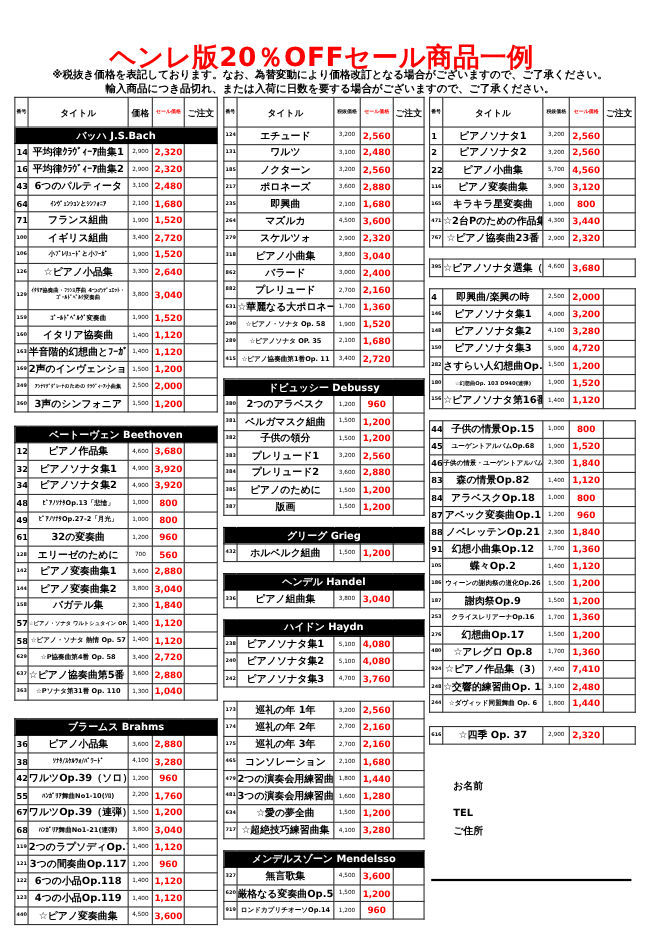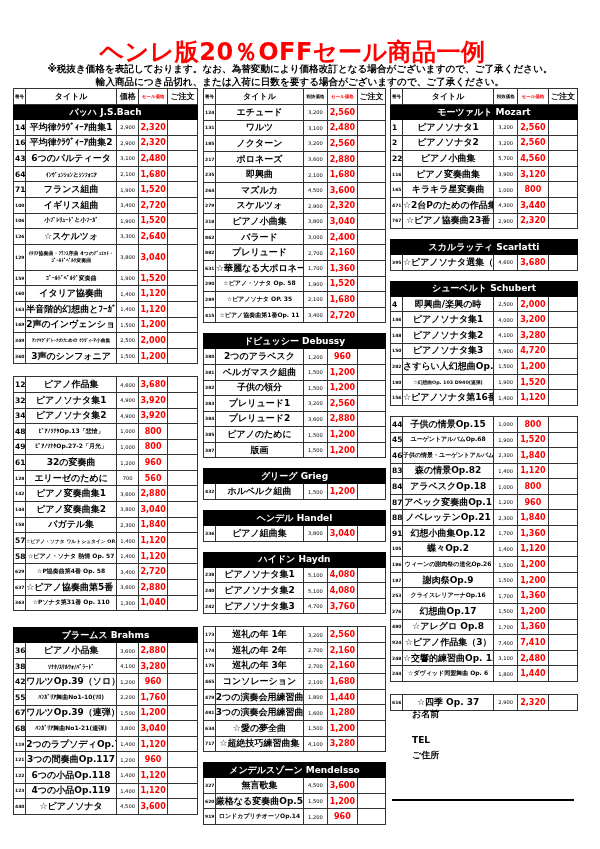--- a/index.html
+++ b/index.html
@@ -8,21 +8,21 @@
   .title { position: absolute; top: 38px; left: 0; width: 585px; text-align: center; color: #f00; font-size: 24px; font-weight: bold; letter-spacing: 0.5px; line-height: 28px; }
   .note { position: absolute; left: 0; width: 600px; text-align: center; font-size: 9.6px; font-weight: bold; line-height: 12px; }
   .note1 { top: 63px; }
   .note2 { top: 76px; }
   .col { position: absolute; top: 88px; }
   .col1 { left: 13px; width: 185px; }
   .col2 { left: 203px; width: 183px; }
   .col3 { left: 390px; width: 188px; }
   table { border-collapse: collapse; width: 100%; table-layout: fixed; }
   td { border: 1px solid #333; height: 15.6px; text-align: center; vertical-align: middle; white-space: nowrap; overflow: hidden; font-weight: bold; }
-  .hdr td { font-size: 8px; height: 16px; }
+  .hdr td { font-size: 8px; height: 27px; }
   .hdr td.num { font-size: 4.5px; }
   .hdr td.tx { font-size: 4.5px; }
   .hdr td.sx { font-size: 4.5px; color: #f00; }
   .sec td { background: #000; color: #fff; font-size: 9px; height: 15px; border-color: #000; }
   td.n { font-size: 7.5px; text-align: left; padding-left: 1px; }
   td.n.s { font-size: 4.5px; }
   td.t { font-size: 9px; }
   td.t.sm { font-size: 6px; }
   td.t.xs { font-size: 4.8px; }
   td.p { font-size: 5.2px; font-weight: normal; }
@@ -110,21 +110,21 @@
         </tr>
         <tr>
           <td class="n s">106</td>
           <td class="t sm">小ﾌﾟﾚﾘｭｰﾄﾞと小ﾌｰｶﾞ</td>
           <td class="p">1,900</td>
           <td class="sl">1,520</td>
           <td class="o"></td>
         </tr>
         <tr>
           <td class="n s">126</td>
-          <td class="t">☆スケルツォ</td>
+          <td class="t">☆ピアノ小品集</td>
           <td class="p">3,300</td>
           <td class="sl">2,640</td>
           <td class="o"></td>
         </tr>
         <tr class="tall">
           <td class="n s">129</td>
           <td class="t two">ｲﾀﾘｱ協奏曲・ﾌﾗﾝｽ序曲 4つのﾃﾞｭｴｯﾄ・ｺﾞｰﾙﾄﾞﾍﾞﾙｸ変奏曲</td>
           <td class="p">3,800</td>
           <td class="sl">3,040</td>
           <td class="o"></td>
@@ -176,20 +176,23 @@
   <div class="gap"></div>
   <table>
     <colgroup>
         <col style="width:11px">
         <col style="width:82px">
         <col style="width:20px">
         <col style="width:26px">
         <col style="width:27px">
       </colgroup>
     <tbody>
+        <tr class="sec">
+          <td colspan="5">ベートーヴェン Beethoven</td>
+        </tr>
         <tr>
           <td class="n">12</td>
           <td class="t">ピアノ作品集</td>
           <td class="p">4,600</td>
           <td class="sl">3,680</td>
           <td class="o"></td>
         </tr>
         <tr>
           <td class="n">32</td>
           <td class="t">ピアノソナタ集1</td>
@@ -368,21 +371,21 @@
         </tr>
         <tr>
           <td class="n s">123</td>
           <td class="t">4つの小品Op.119</td>
           <td class="p">1,400</td>
           <td class="sl">1,120</td>
           <td class="o"></td>
         </tr>
         <tr>
           <td class="n s">440</td>
-          <td class="t">☆ピアノソナタ</td>
+          <td class="t">☆ピアノ変奏曲集</td>
           <td class="p">4,500</td>
           <td class="sl">3,600</td>
           <td class="o"></td>
         </tr>
       </tbody>
   </table>
 </div>
 
 <div class="col col2">
   <table>
@@ -765,23 +768,20 @@
     <tbody>
         <tr class="hdr">
       <td class="num">番号</td>
       <td>タイトル</td>
       <td class="tx">税抜価格</td>
       <td class="sx">セール価格</td>
       <td>ご注文</td>
     </tr>
     </tbody>
       <tbody>
-        <tr class="sec">
-          <td colspan="5">モーツァルト Mozart</td>
-        </tr>
         <tr>
           <td class="n">1</td>
           <td class="t">ピアノソナタ1</td>
           <td class="p">3,200</td>
           <td class="sl">2,560</td>
           <td class="o"></td>
         </tr>
         <tr>
           <td class="n">2</td>
           <td class="t">ピアノソナタ2</td>
@@ -829,45 +829,39 @@
   <div class="gap" style="height:10px"></div>
   <table>
     <colgroup>
         <col style="width:11px">
         <col style="width:84px">
         <col style="width:22px">
         <col style="width:28px">
         <col style="width:27px">
       </colgroup>
     <tbody>
-        <tr class="sec">
-          <td colspan="5">スカルラッティ Scarlatti</td>
-        </tr>
         <tr>
           <td class="n s">395</td>
           <td class="t">☆ピアノソナタ選集（1）</td>
           <td class="p">4,600</td>
           <td class="sl">3,680</td>
           <td class="o"></td>
         </tr>
       </tbody>
   </table>
   <div class="gap" style="height:10px"></div>
   <table>
     <colgroup>
         <col style="width:11px">
         <col style="width:84px">
         <col style="width:22px">
         <col style="width:28px">
         <col style="width:27px">
       </colgroup>
     <tbody>
-        <tr class="sec">
-          <td colspan="5">シューベルト Schubert</td>
-        </tr>
         <tr>
           <td class="n">4</td>
           <td class="t">即興曲/楽興の時</td>
           <td class="p">2,500</td>
           <td class="sl">2,000</td>
           <td class="o"></td>
         </tr>
         <tr>
           <td class="n s">146</td>
           <td class="t">ピアノソナタ集1</td>

